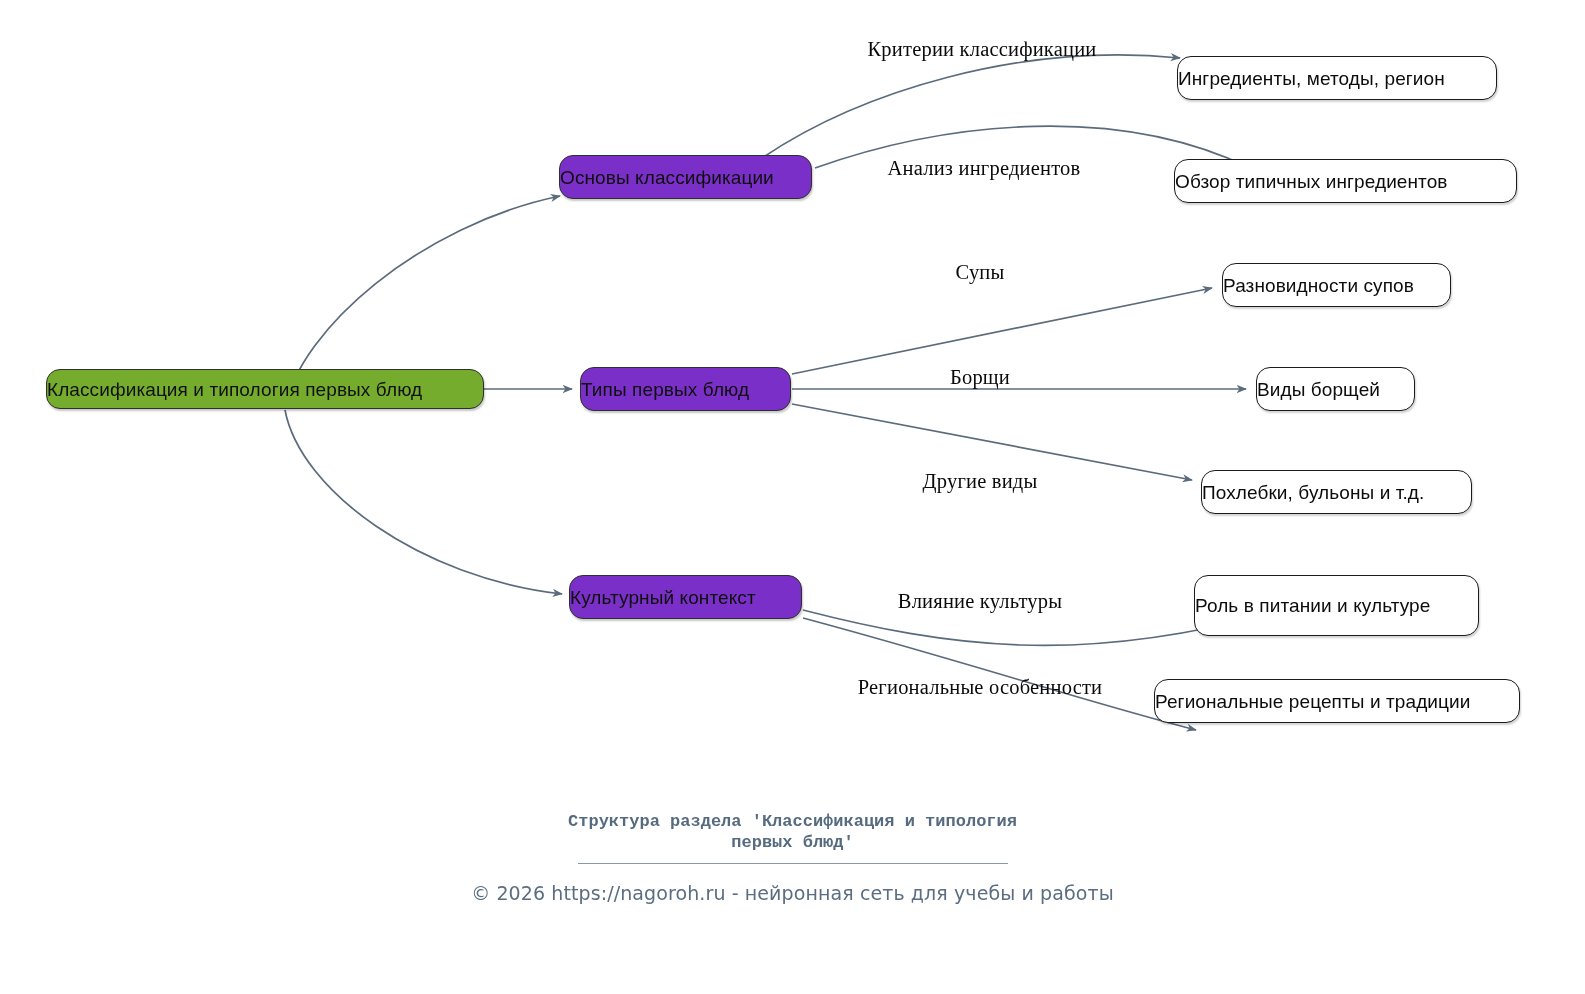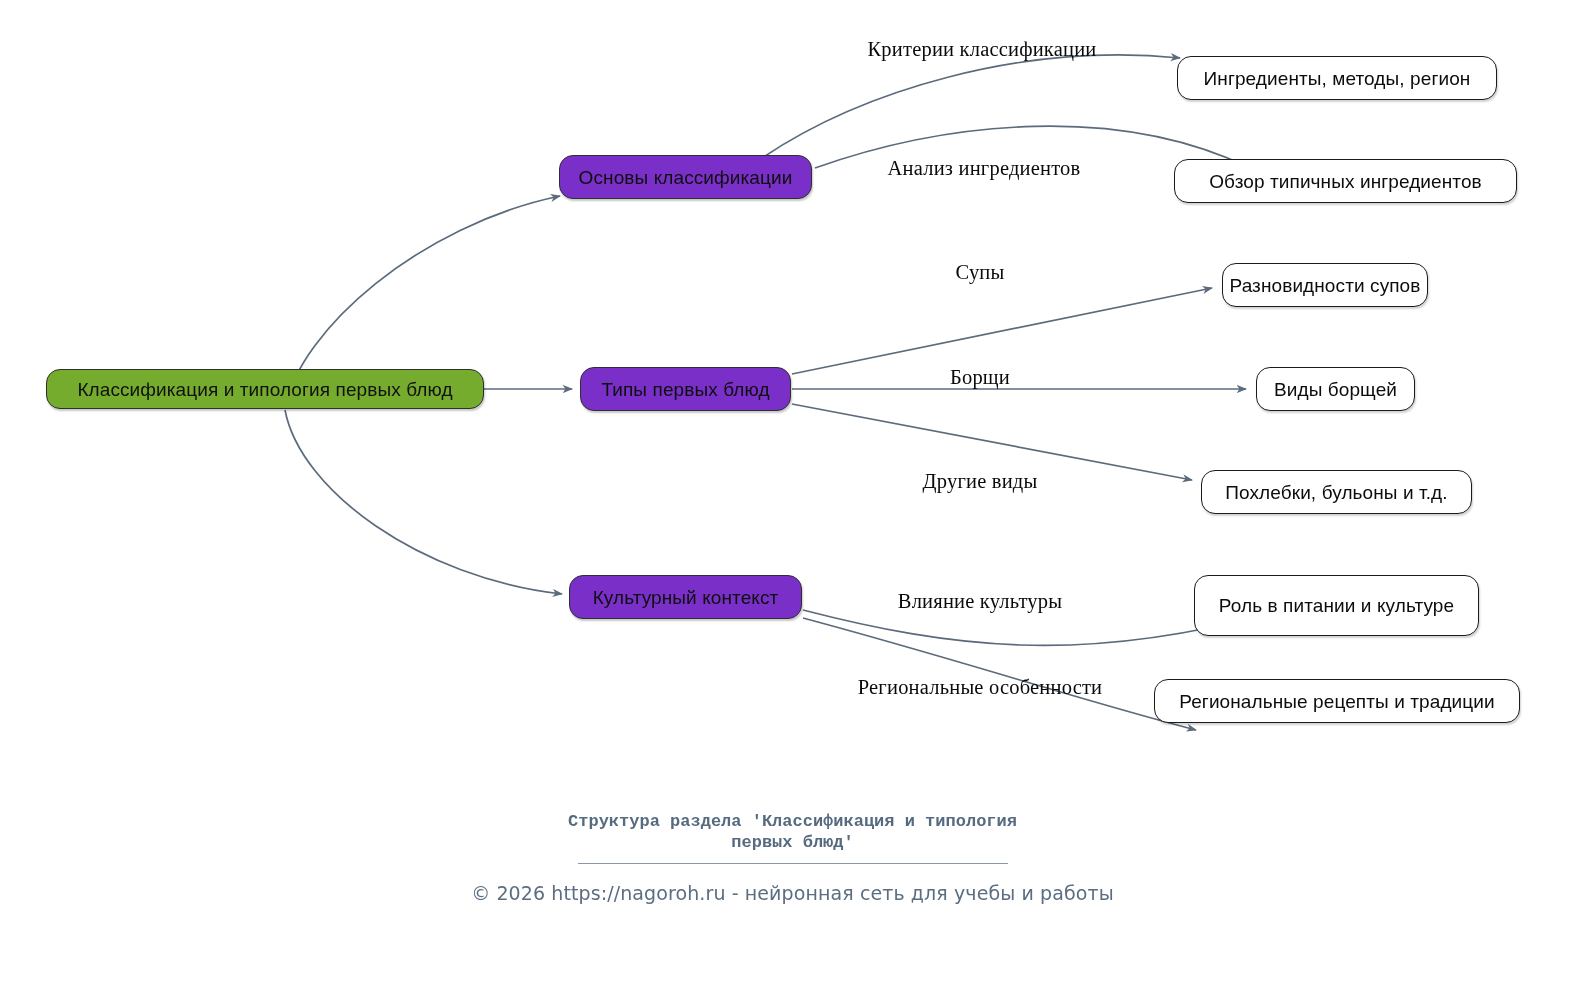--- a/index.html
+++ b/index.html
@@ -21,21 +21,21 @@
     top: 0;
     width: 1585px;
     height: 994px;
     pointer-events: none;
   }
   .node {
     position: absolute;
     box-sizing: border-box;
     display: flex;
     align-items: center;
-    justify-content: center;
+    justify-content: flex-start;
     border-radius: 14px;
     font-family: "Liberation Sans", sans-serif;
     font-size: 19px;
     line-height: 1;
     white-space: nowrap;
     letter-spacing: 0.1px;
   }
   .node-root {
     background: #76ac2d;
     border: 1.4px solid #2f2f2f;
@@ -135,21 +135,21 @@
   </div>
 
   <div class="node node-leaf" style="left:1177px; top:56px; width:320px; height:44px;">
     <span>Ингредиенты, методы, регион</span>
   </div>
 
   <div class="node node-leaf" style="left:1174px; top:159px; width:343px; height:44px;">
     <span>Обзор типичных ингредиентов</span>
   </div>
 
-  <div class="node node-leaf" style="left:1222px; top:263px; width:206px; height:44px;">
+  <div class="node node-leaf" style="left:1222px; top:263px; width:229px; height:44px;">
     <span>Разновидности супов</span>
   </div>
 
   <div class="node node-leaf" style="left:1256px; top:367px; width:159px; height:44px;">
     <span>Виды борщей</span>
   </div>
 
   <div class="node node-leaf" style="left:1201px; top:470px; width:271px; height:44px;">
     <span>Похлебки, бульоны и т.д.</span>
   </div>

